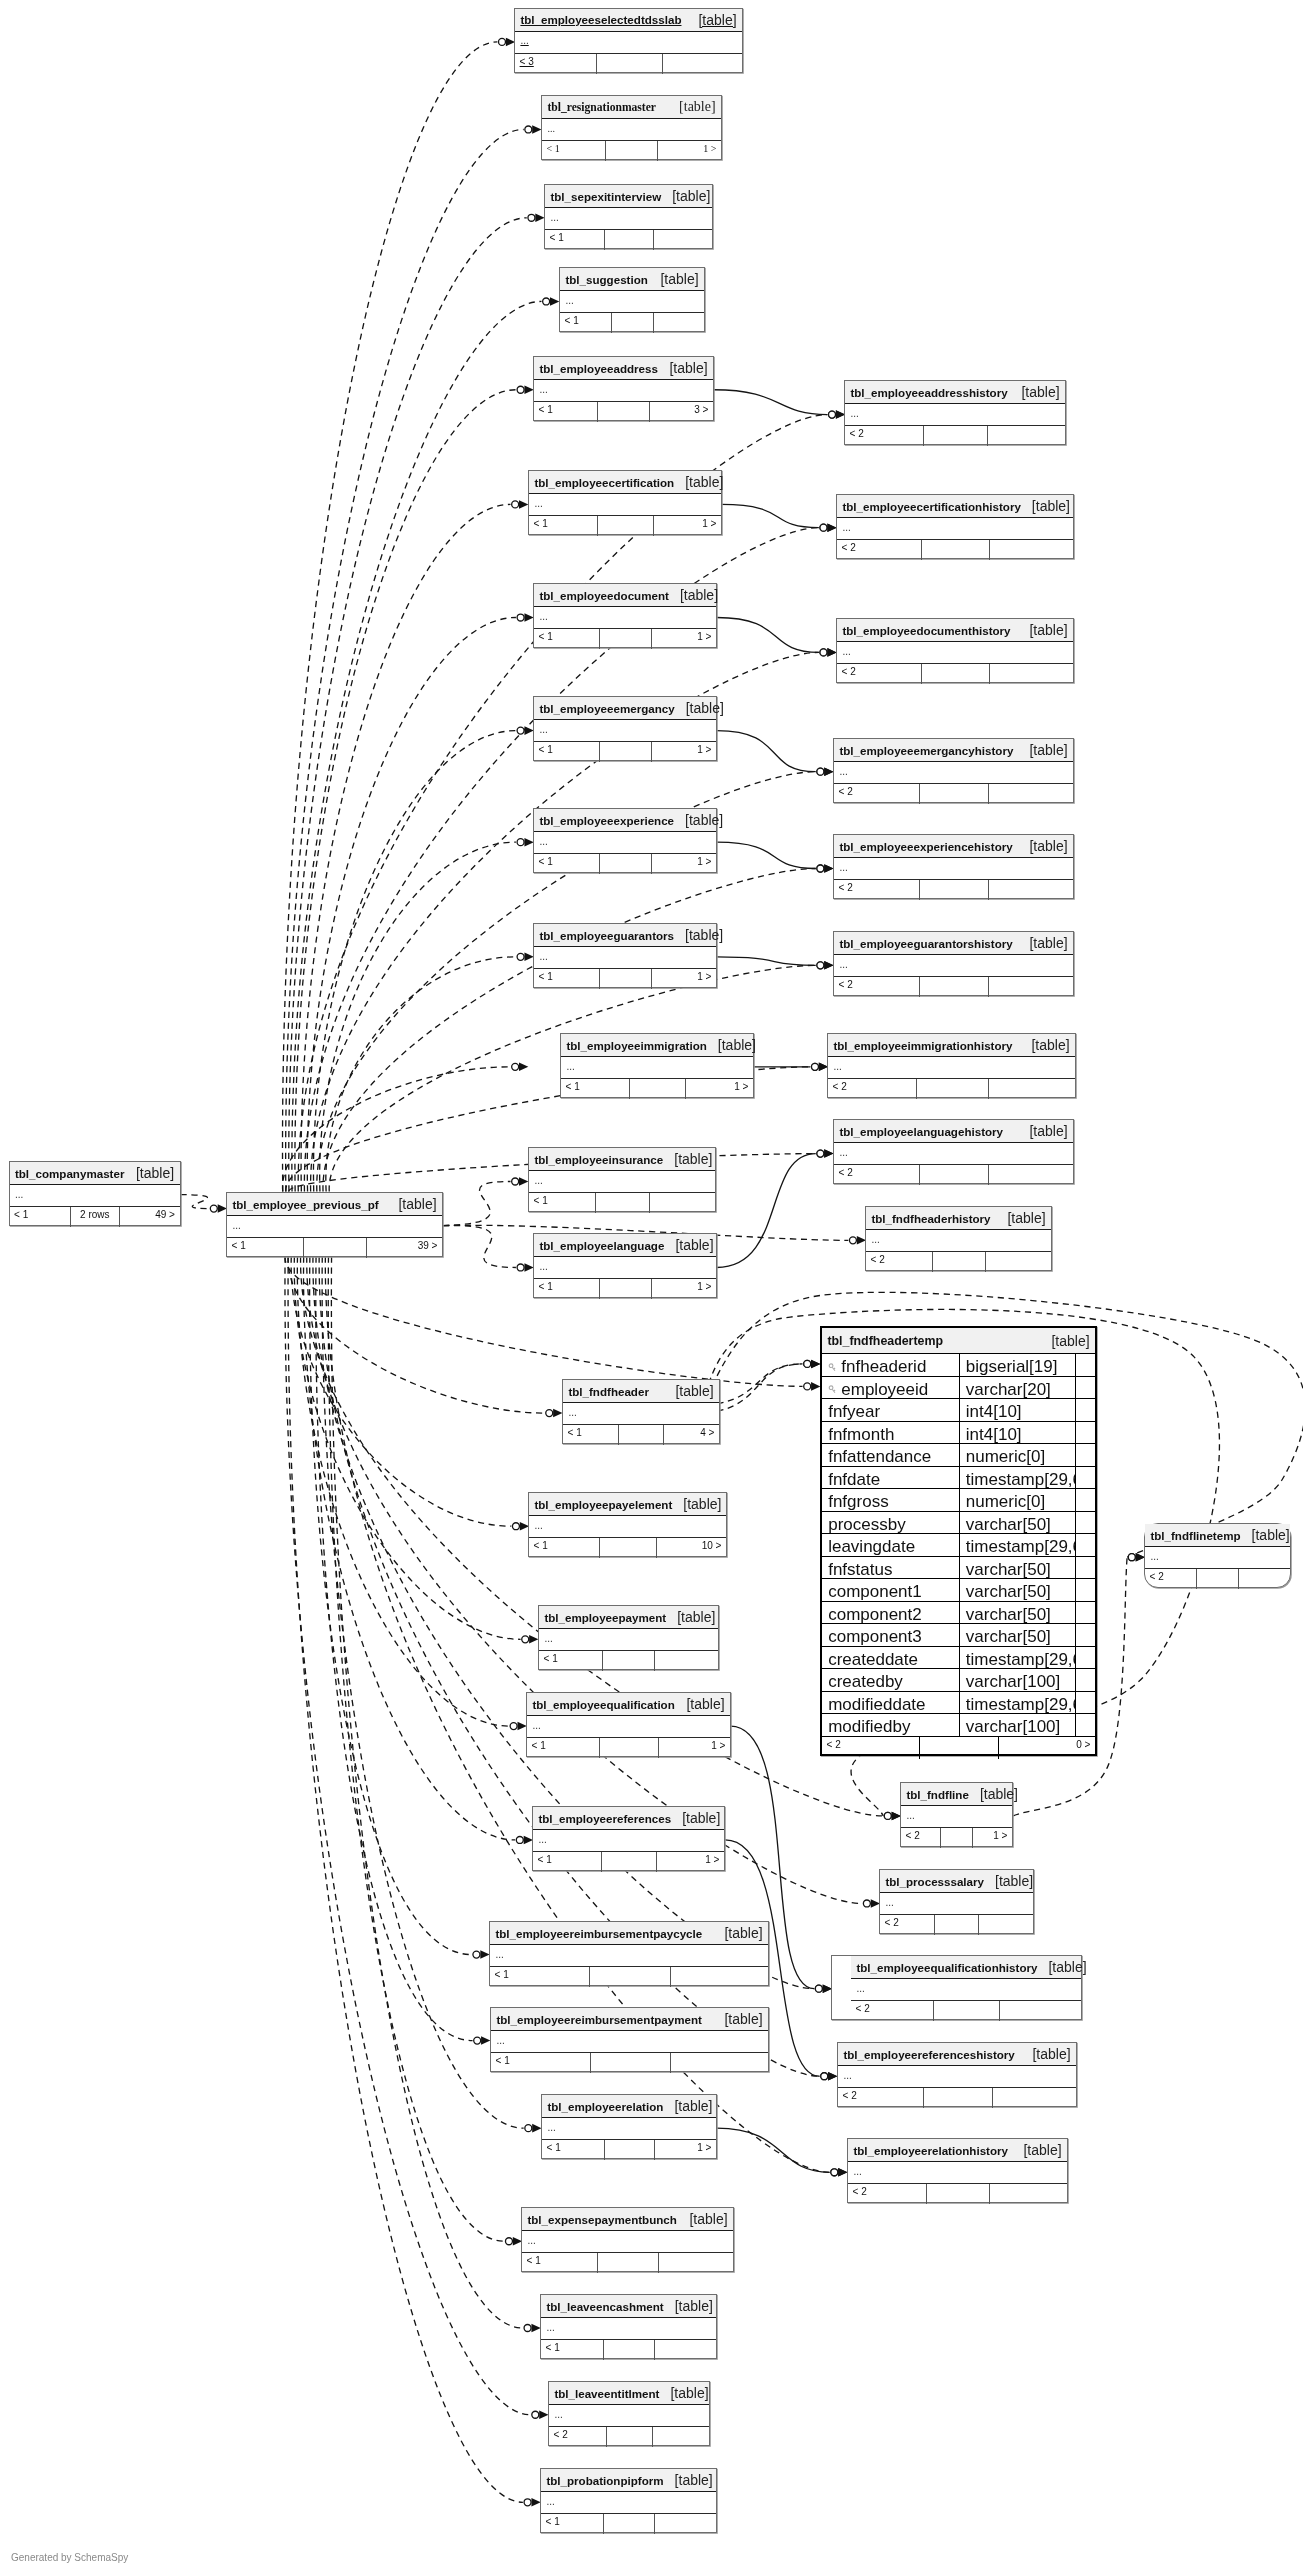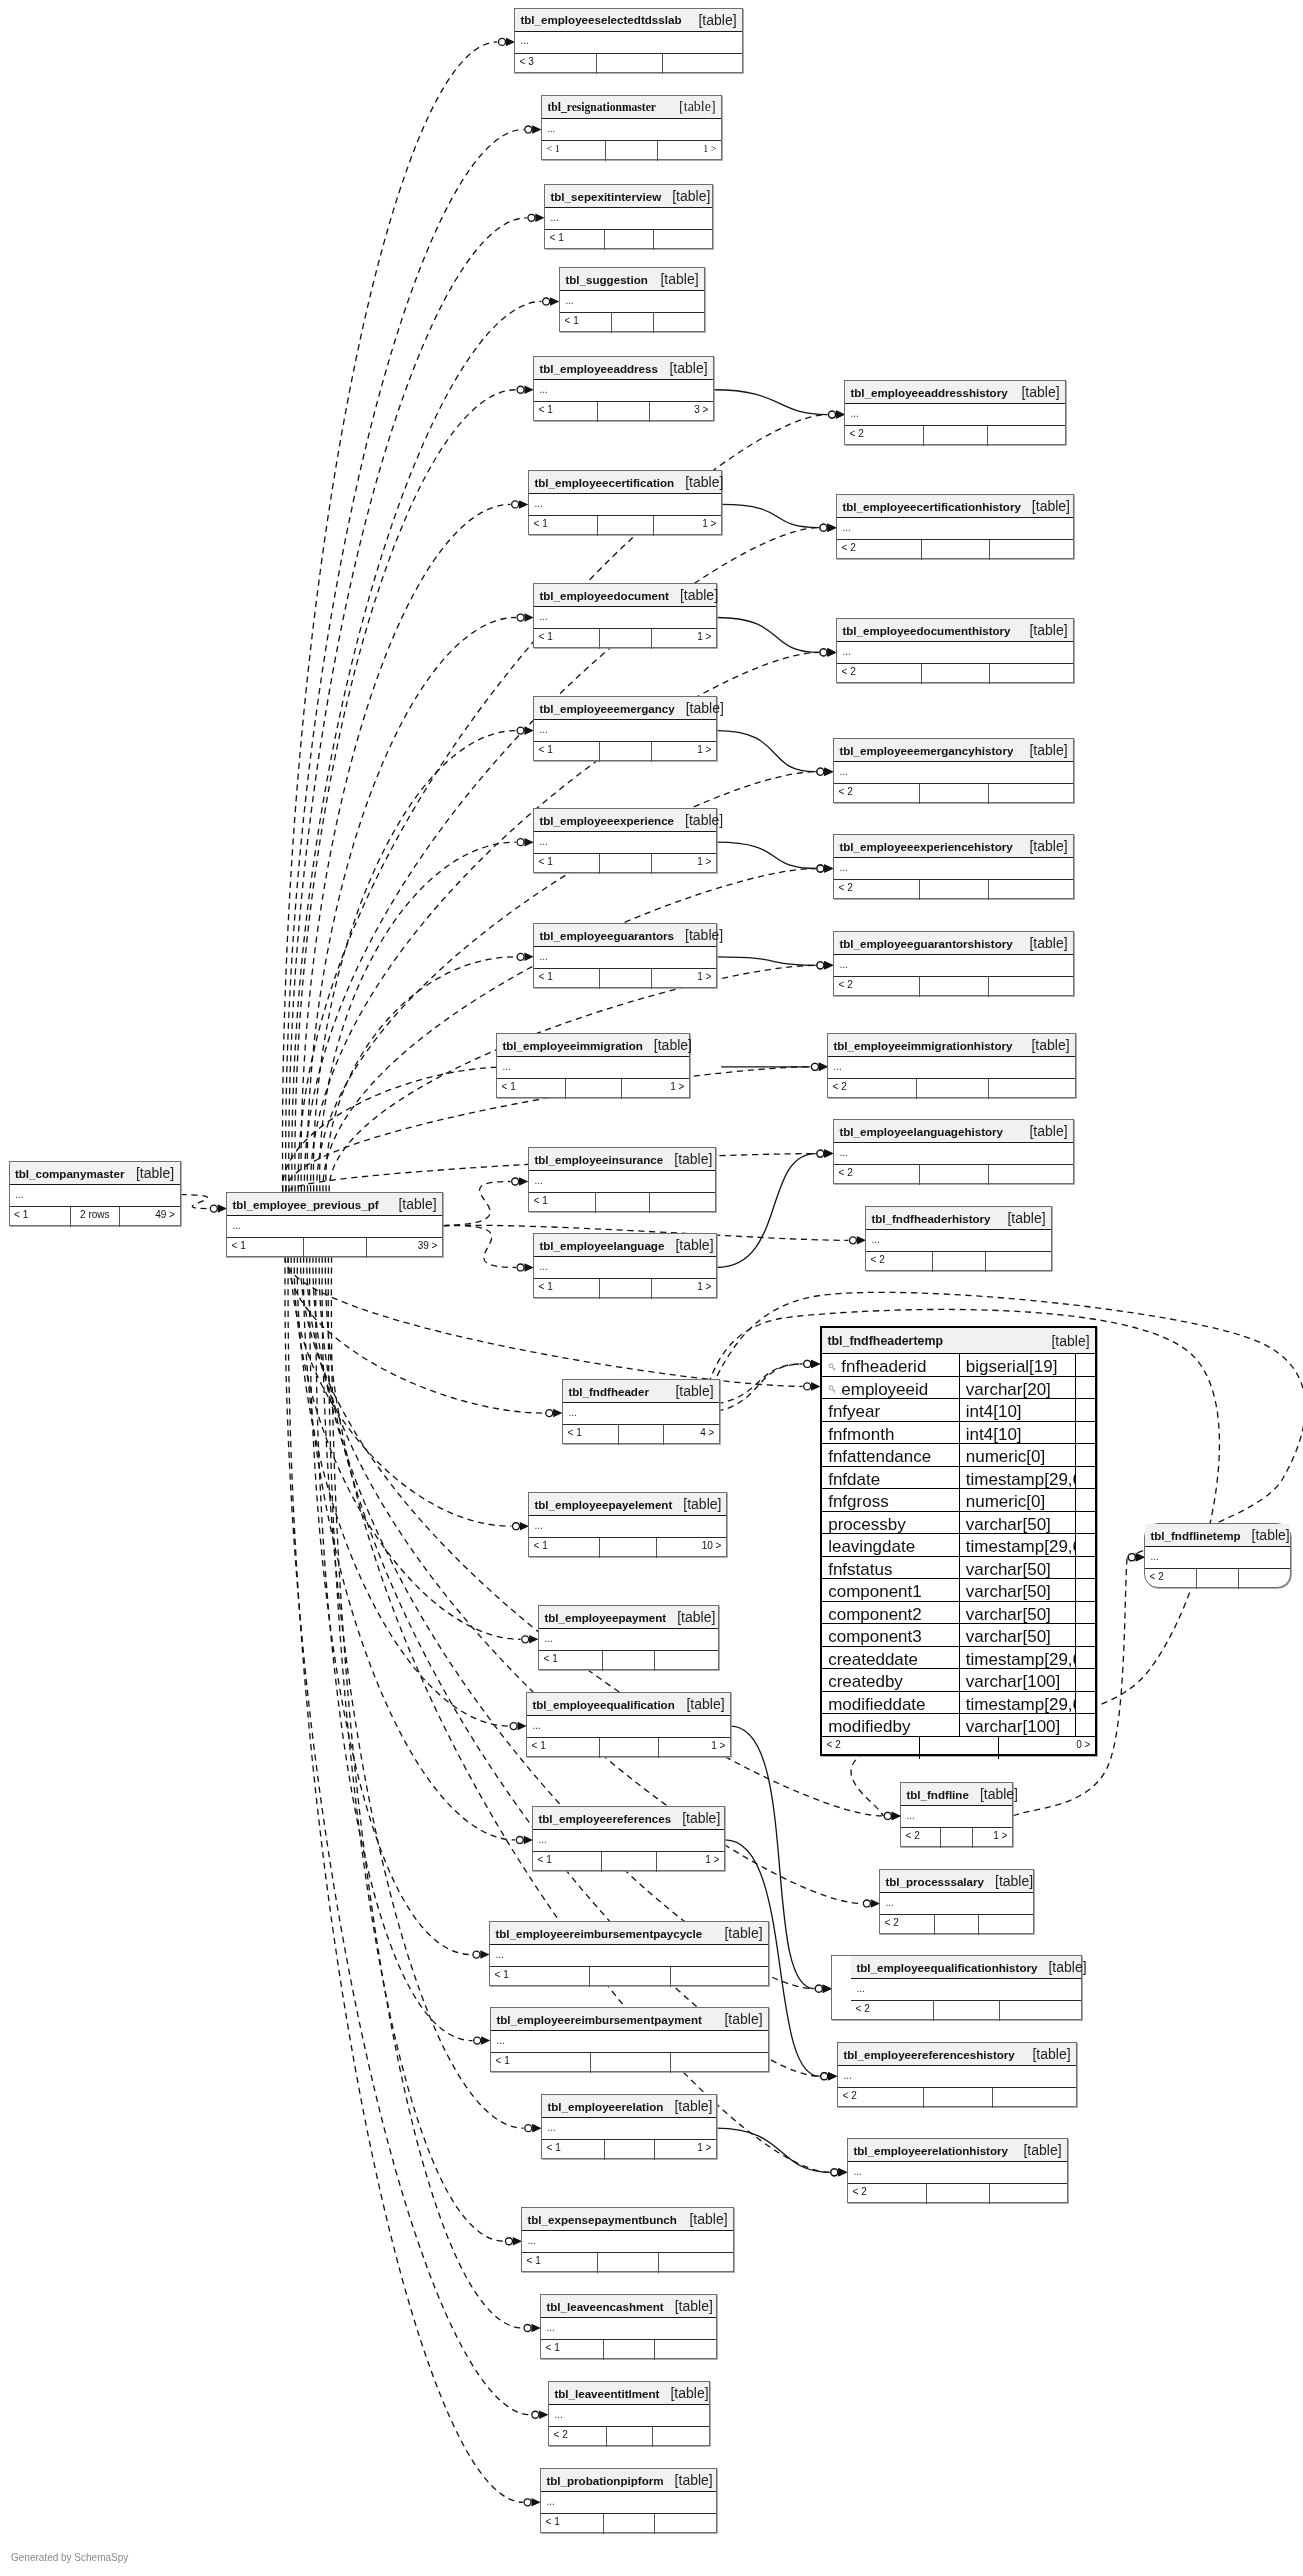--- a/index.html
+++ b/index.html
@@ -207,21 +207,21 @@
     <polygon points="1062,2561.5 1062,2572.5 1074,2567" class="marker-arrow"></polygon>
     <path d="M 936 2375 C 1026 2375, 990 2680, 1058 2680" class="edge"></path>
     <circle cx="1064" cy="2680" r="4.5" class="marker-circle"></circle>
     <polygon points="1069,2674.5 1069,2685.5 1081,2680" class="marker-arrow"></polygon>
     <path d="M 925 2747 C 1015 2747, 1003 2804, 1071 2804" class="edge"></path>
     <circle cx="1077" cy="2804" r="4.5" class="marker-circle"></circle>
     <polygon points="1082,2798.5 1082,2809.5 1094,2804" class="marker-arrow"></polygon>
   </svg>
 
 <div id="canvas">
-    <div class="tbox" style="left: 514px; top: 7.7px; width: 229px; height: 65px;">
+    <div class="tbox" style="left: 514px; top: 7.7px; width: 229px; height: 65px; text-decoration: underline;">
       <div class="thead">
         <span class="tname">tbl_employeeselectedtdsslab</span>
         <span class="ttag">[table]</span>
       </div>
       <div class="tdots">...</div>
       <div class="tfoot">
         <span>&lt; 3</span>
         <span></span>
         <span></span>
       </div>
@@ -399,21 +399,21 @@
         <span class="tname">tbl_employeeguarantorshistory</span>
         <span class="ttag">[table]</span>
       </div>
       <div class="tdots">...</div>
       <div class="tfoot">
         <span>&lt; 2</span>
         <span></span>
         <span></span>
       </div>
     </div>
-    <div class="tbox" style="left: 496px; top: 1033px; width: 194px; height: 65px;">
+    <div class="tbox" style="left: 560px; top: 1033px; width: 194px; height: 65px;">
       <div class="thead">
         <span class="tname">tbl_employeeimmigration</span>
         <span class="ttag">[table]</span>
       </div>
       <div class="tdots">...</div>
       <div class="tfoot">
         <span>&lt; 1</span>
         <span></span>
         <span>1 &gt;</span>
       </div>

